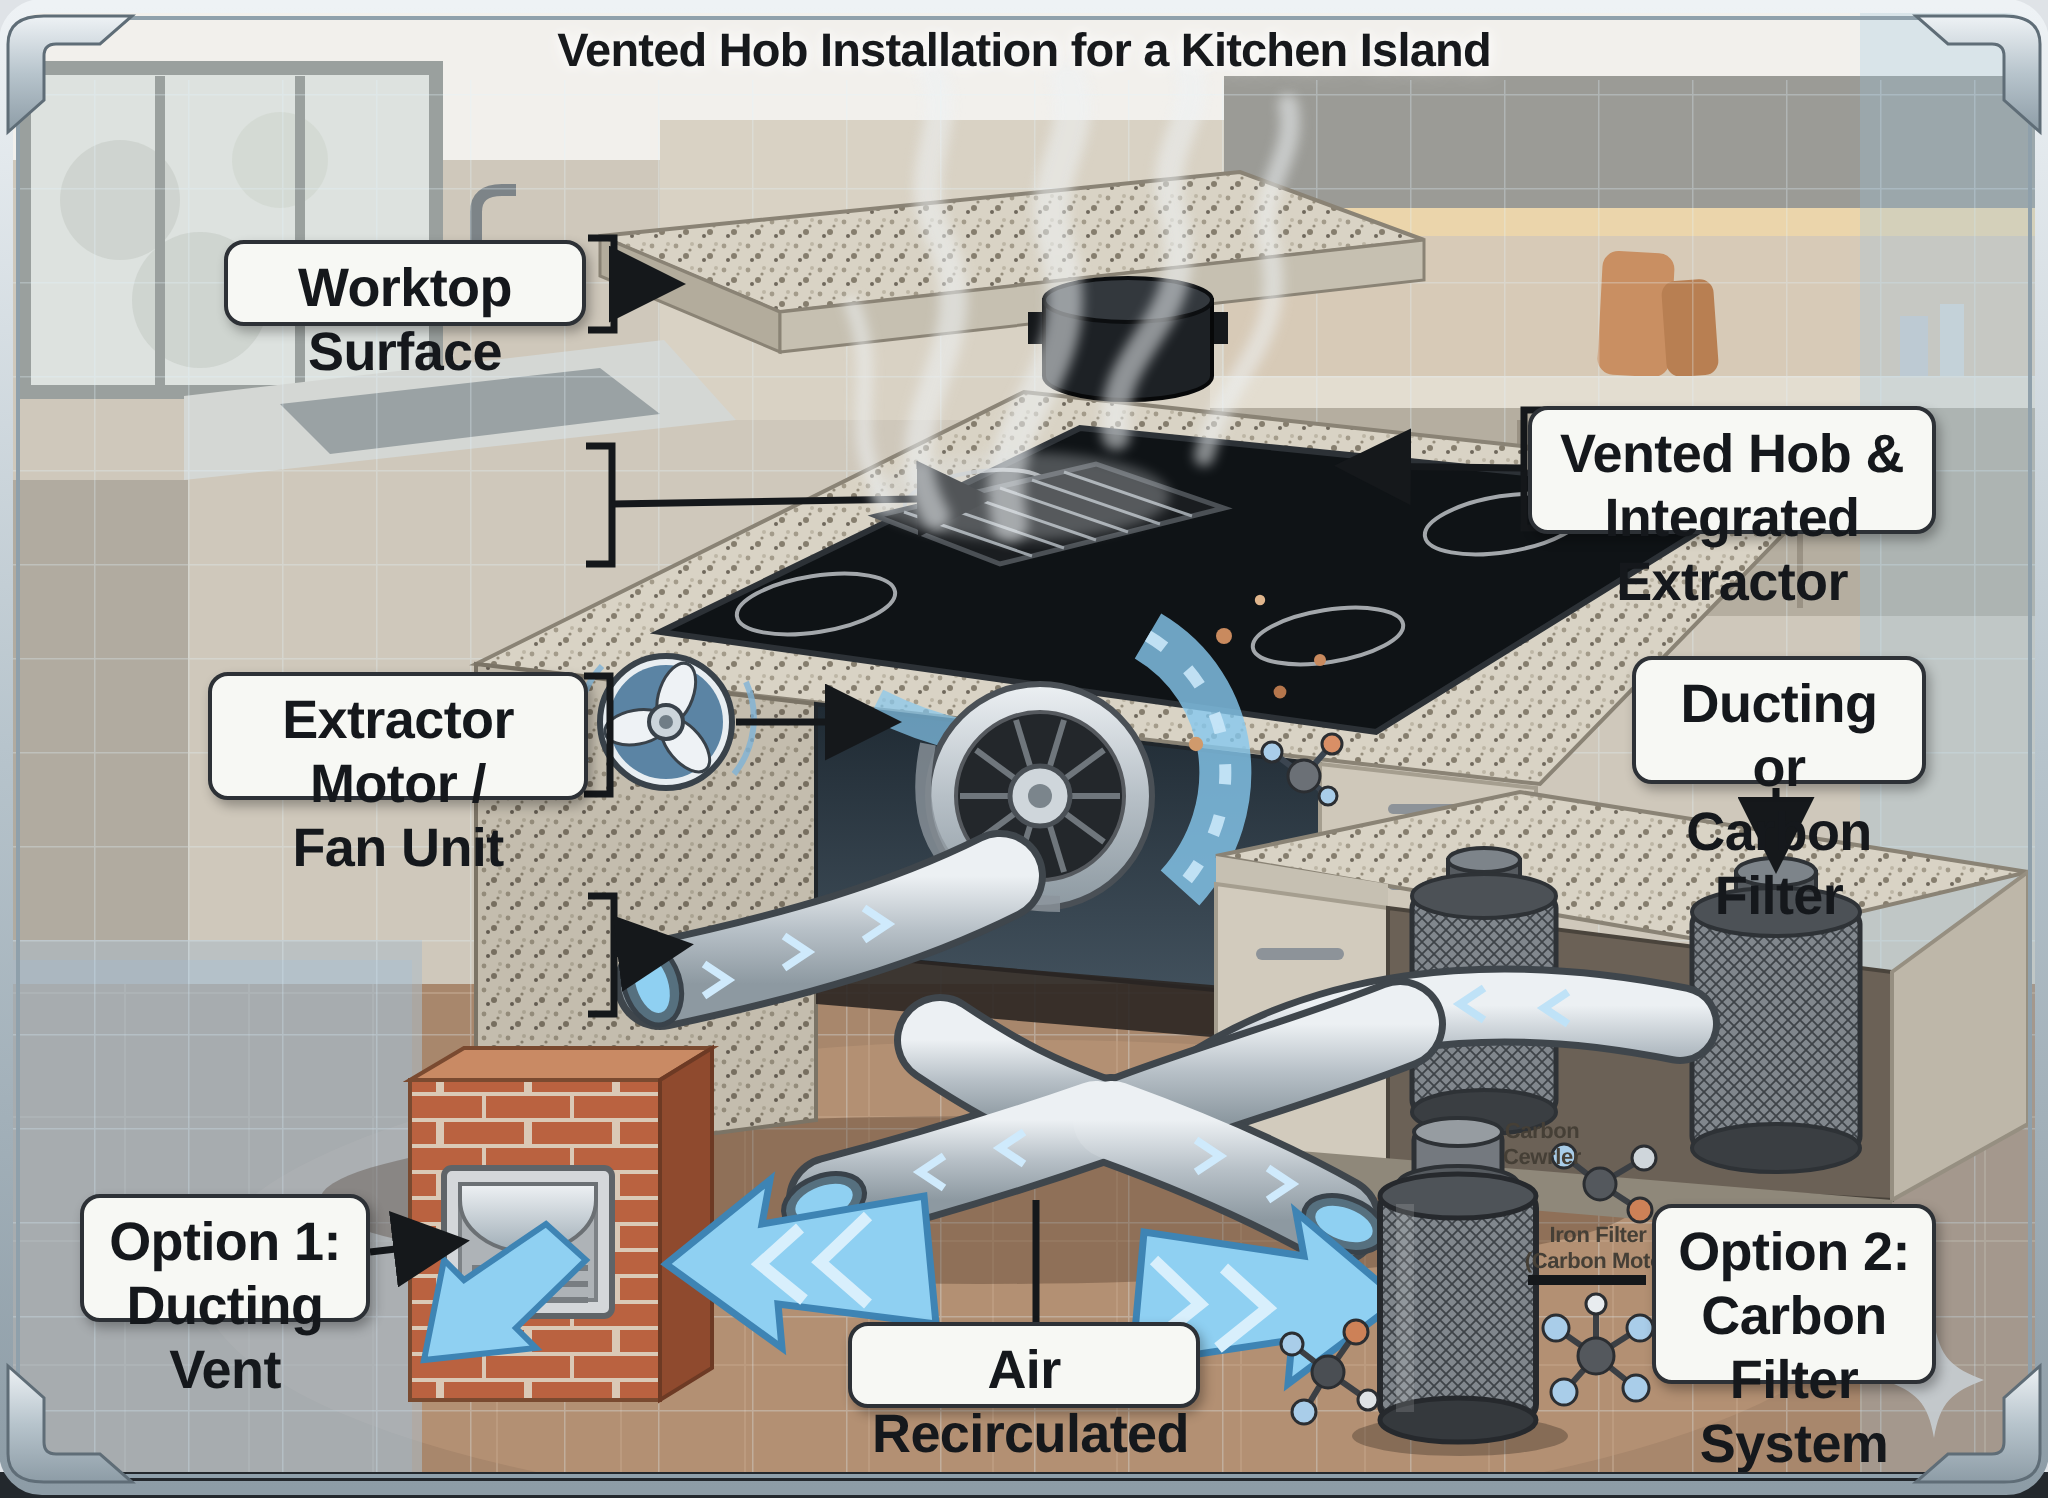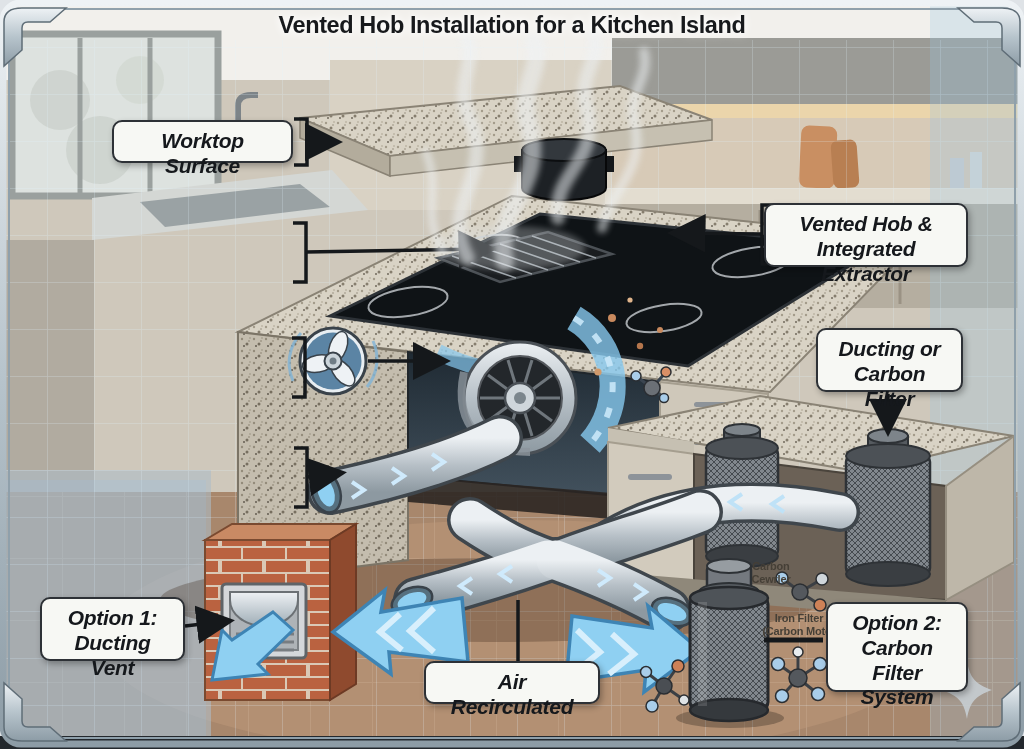--- a/index.html
+++ b/index.html
@@ -1,22 +1,22 @@
 <!DOCTYPE html>
 <html><head>
 <meta charset="utf-8">
 <style>
   html,body{margin:0;padding:0;background:#dfe3e7;font-family:"Liberation Sans",sans-serif;}
   #stage{position:relative;width:1024px;height:749px;overflow:hidden;background:#dfe3e7;}
   #scene{position:absolute;left:6px;top:6px;width:1012px;height:737px;border-radius:14px;overflow:hidden;background:#0ea5e9;}
   #scene svg{position:absolute;left:0;top:0;}
   .label{position:absolute;z-index:5;background:#f7f8f4;border:2.5px solid #2d3136;border-radius:10px;
-         color:#15181c;font-weight:700;font-size:21px;line-height:1.18;text-align:center;
+         color:#15181c;font-weight:700;font-size:27px;line-height:1.18;text-align:center;
          white-space:pre-line;padding:7px 10px;box-shadow:2px 3px 6px rgba(0,0,0,.3);
-         letter-spacing:-.3px;box-sizing:border-box;font-style:italic;}
+         letter-spacing:-.3px;box-sizing:border-box;}
   .note{position:absolute;z-index:4;color:#453f36;font-weight:700;font-size:11px;line-height:1.2;
         text-align:center;white-space:pre-line;letter-spacing:-.2px;}
   #title{position:absolute;z-index:6;left:0;top:6px;width:100%;text-align:center;font-size:23.5px;
          font-weight:700;color:#17191c;letter-spacing:-.4px;
          text-shadow:0 0 6px rgba(255,255,255,.95),0 0 12px rgba(255,255,255,.8);}
   #frame{position:absolute;left:0;top:0;z-index:8;pointer-events:none;}
 </style>
 </head>
 <body>
 
@@ -395,20 +395,22 @@
       <path d="M505,262 C492,205 548,188 528,122 C518,86 544,70 534,40" stroke-width="18"></path>
       <path d="M558,218 C552,172 602,162 586,106 C578,72 602,60 594,34" stroke-width="14"></path>
       <path d="M602,228 C614,182 646,172 634,120 C628,92 650,78 644,52" stroke-width="10"></path>
       <path d="M443,252 C420,212 442,192 426,152" stroke-width="8"></path>
     </g>
     <ellipse cx="510" cy="248" rx="75" ry="22" fill="#dfe3e6" opacity=".3" filter="url(#blur3)"></ellipse>
   </svg>
 
   <div id="title">Vented Hob Installation for a Kitchen Island</div>
   <div class="label" style="left:106px;top:114px;width:181px;height:43px">Worktop Surface</div>
+  <div class="label" style="left:98px;top:330px;width:190px;height:64px">Extractor Motor /
+Fan Unit</div>
   <div class="label" style="left:34px;top:591px;width:145px;height:64px">Option 1:
 Ducting Vent</div>
   <div class="label" style="left:758px;top:197px;width:204px;height:64px">Vented Hob &amp;
 Integrated Extractor</div>
   <div class="label" style="left:418px;top:655px;width:176px;height:43px">Air Recirculated</div>
   <div class="label" style="left:810px;top:322px;width:147px;height:64px">Ducting or
 Carbon Filter</div>
   <div class="label" style="left:820px;top:596px;width:142px;height:90px">Option 2:
 Carbon Filter
 System</div>

